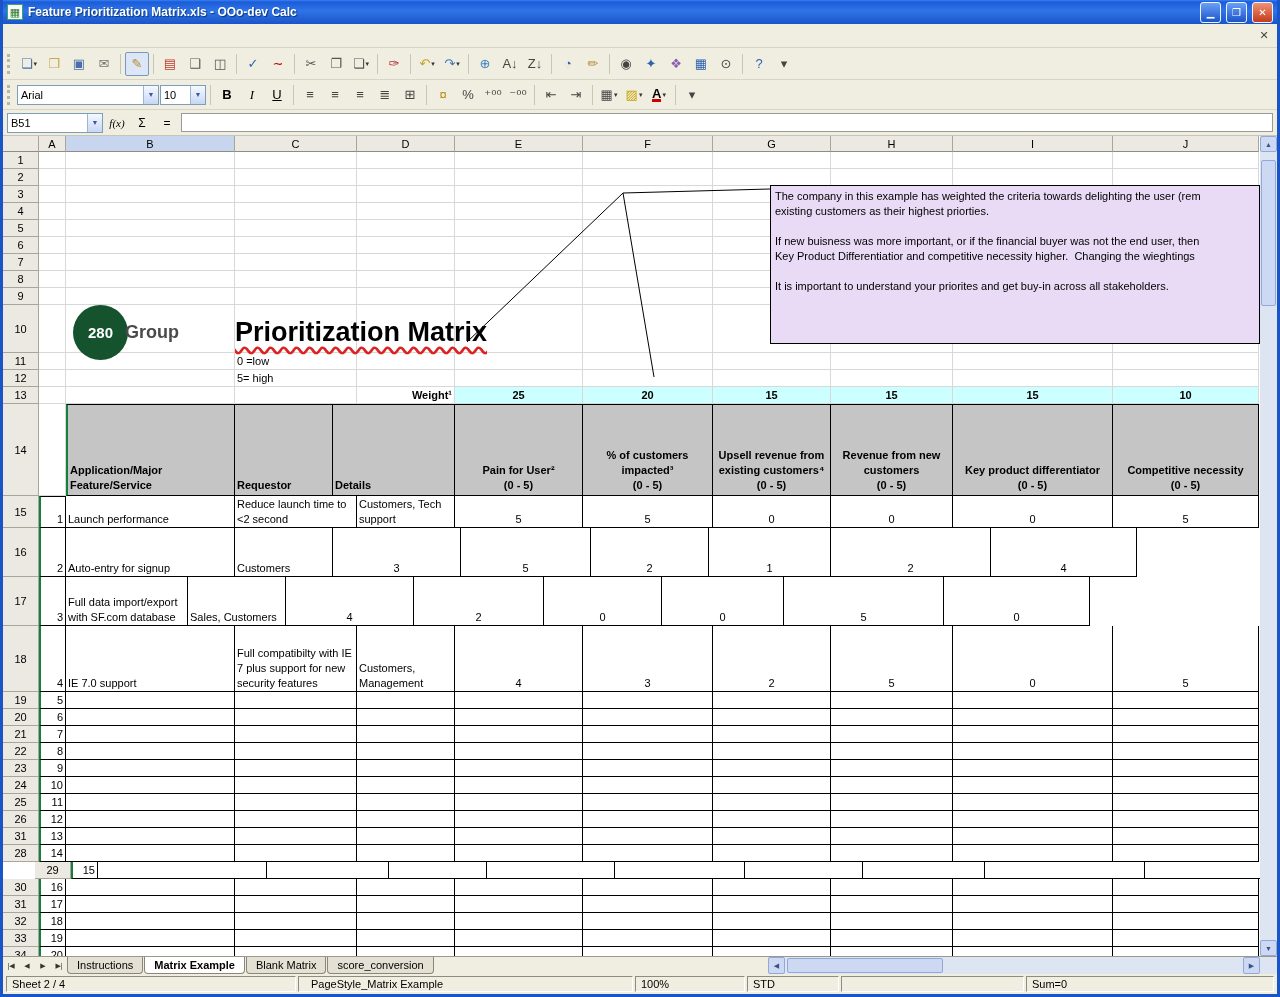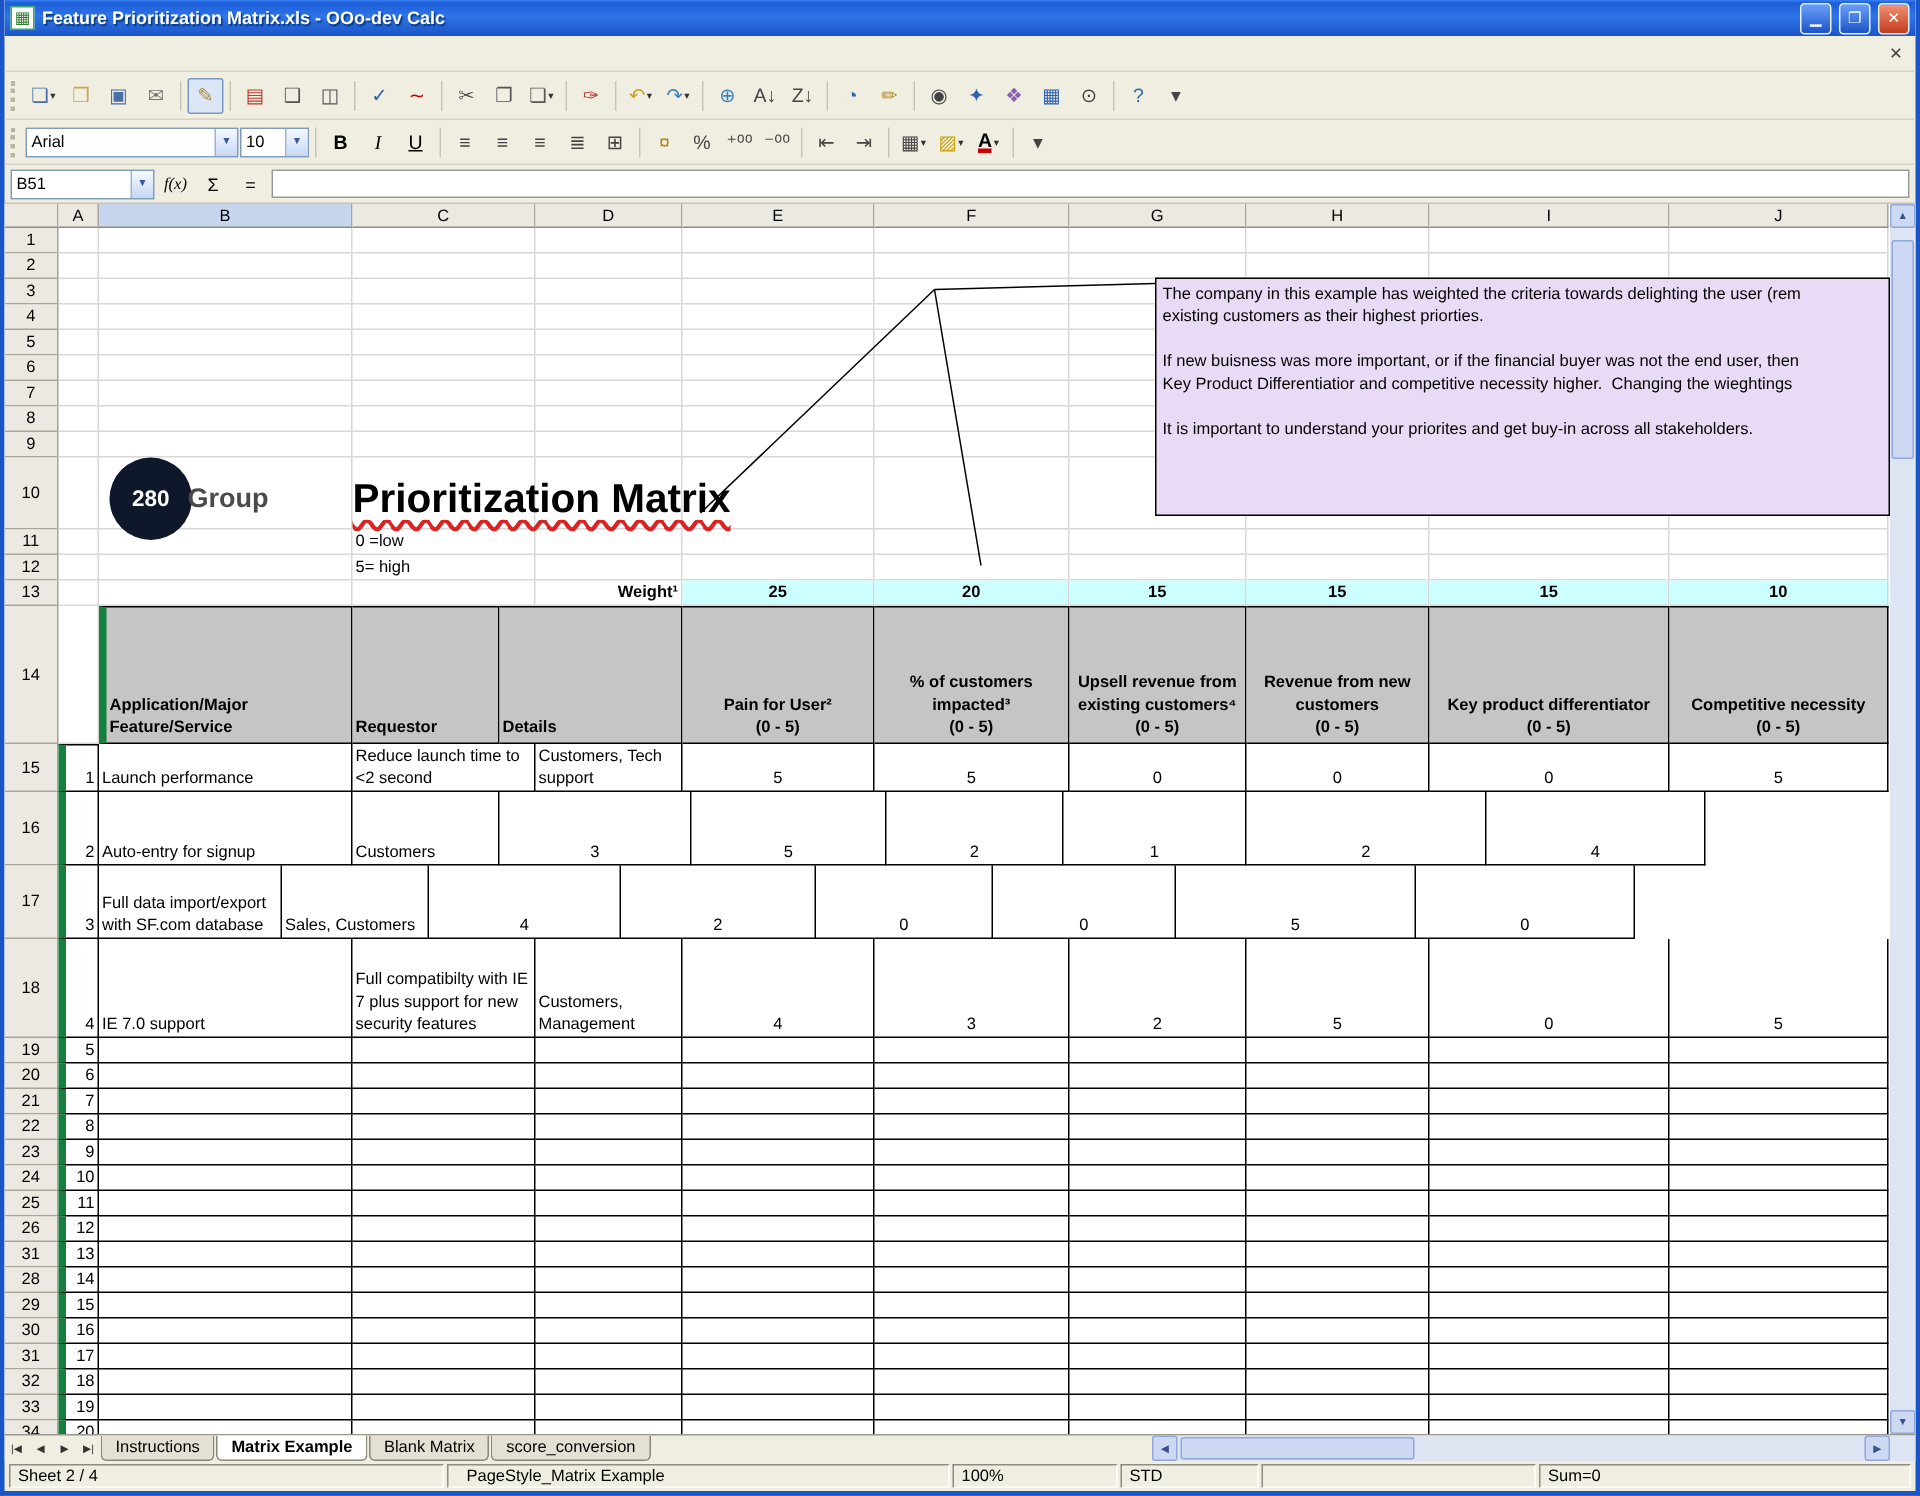--- a/index.html
+++ b/index.html
@@ -46,32 +46,32 @@
   .grow{display:flex;}
   .corner{width:36px;flex:0 0 36px;background:#ece9e2;border-right:1px solid #a8a59a;border-bottom:1px solid #8f8c82;}
   .colhead,.rowhead{background:#ece9e2;border-right:1px solid #a8a59a;border-bottom:1px solid #a8a59a;
     display:flex;align-items:center;justify-content:center;color:#000;flex:0 0 auto;overflow:hidden;}
   .colhead{height:16px;border-bottom:1px solid #8f8c82;}
   .colhead.sel{background:#c7d6ee;}
   .rowhead{width:36px;flex:0 0 36px;}
   .cell{flex:0 0 auto;border-right:1px solid #d8d8d8;border-bottom:1px solid #d8d8d8;display:flex;align-items:flex-end;
     padding:0 2px;overflow:hidden;line-height:15px;white-space:pre-line;}
   .cell.tbl{border-right-color:#000;border-bottom-color:#000;}
-  .cell.bleft{border-left:5px solid #15803d;}
+  .cell.bleft{border-left:2px solid #15803d;}
   .cell.btop{border-top:1px solid #000;}
   .cell.th{background:#c5c5c5;font-weight:bold;border-right-color:#000;border-bottom-color:#000;justify-content:center;text-align:center;padding-bottom:2px;}
   .cell.th.tl{justify-content:flex-start;text-align:left;}
   .cell.wlabel{font-weight:bold;justify-content:flex-end;}
   .cell.wcell{background:#ccffff;font-weight:bold;justify-content:center;}
   .cell.rownum{justify-content:flex-end;}
   .cell.score{justify-content:center;}
   
   .callout-svg{position:absolute;left:0;top:0;pointer-events:none;}
   .logo{position:absolute;left:70px;top:169px;display:flex;align-items:center;}
-  .logo-circle{width:55px;height:55px;border-radius:50%;background:#0f172a;color:#fff;display:flex;align-items:center;justify-content:center;font-weight:bold;font-size:15px;}
+  .logo-circle{width:55px;height:55px;border-radius:50%;background:#14532d;color:#fff;display:flex;align-items:center;justify-content:center;font-weight:bold;font-size:15px;}
   .logo-suffix{font-size:18px;font-weight:600;color:#4a4a4a;margin-left:-3px;}
   .sheet-title{position:absolute;left:232px;top:181px;font-size:27px;font-weight:bold;white-space:nowrap;
     text-decoration:underline wavy #d22;text-underline-offset:5px;}
   .comment-box{position:absolute;left:767px;top:49px;width:490px;height:159px;background:#e9dbf5;border:1px solid #000;padding:3px 4px;overflow:hidden;}
   .cline{height:15px;line-height:15px;white-space:pre;overflow:hidden;font-size:11px;}
   
   .vscroll{position:absolute;top:0;right:0;bottom:0;width:17px;background:#dde4f2;display:flex;flex-direction:column;}
   .sbtn{flex:0 0 16px;display:flex;align-items:center;justify-content:center;font-size:7px;color:#39518c;background:#cdd9f3;border:1px solid #92a8d8;border-radius:2px;}
   .vtrack{flex:1;position:relative;}
   .vthumb{position:absolute;top:8px;left:1px;right:1px;height:146px;background:#cdd9f3;border:1px solid #92a8d8;border-radius:2px;}
@@ -675,21 +675,21 @@
           <div class="cell tbl" style="width: 169px;"></div>
           <div class="cell tbl" style="width: 122px;"></div>
           <div class="cell tbl" style="width: 98px;"></div>
           <div class="cell tbl" style="width: 128px;"></div>
           <div class="cell tbl" style="width: 130px;"></div>
           <div class="cell tbl" style="width: 118px;"></div>
           <div class="cell tbl" style="width: 122px;"></div>
           <div class="cell tbl" style="width: 160px;"></div>
           <div class="cell tbl" style="width: 146px;"></div>
         </div>
-        <div class="grow" style="height: 17px;">
+        <div class="grow" style="height: 17px; padding-left: 32px;">
           <div class="rowhead">29</div>
           <div class="cell tbl bleft rownum" style="width: 27px;">15</div>
           <div class="cell tbl" style="width: 169px;"></div>
           <div class="cell tbl" style="width: 122px;"></div>
           <div class="cell tbl" style="width: 98px;"></div>
           <div class="cell tbl" style="width: 128px;"></div>
           <div class="cell tbl" style="width: 130px;"></div>
           <div class="cell tbl" style="width: 118px;"></div>
           <div class="cell tbl" style="width: 122px;"></div>
           <div class="cell tbl" style="width: 160px;"></div>

